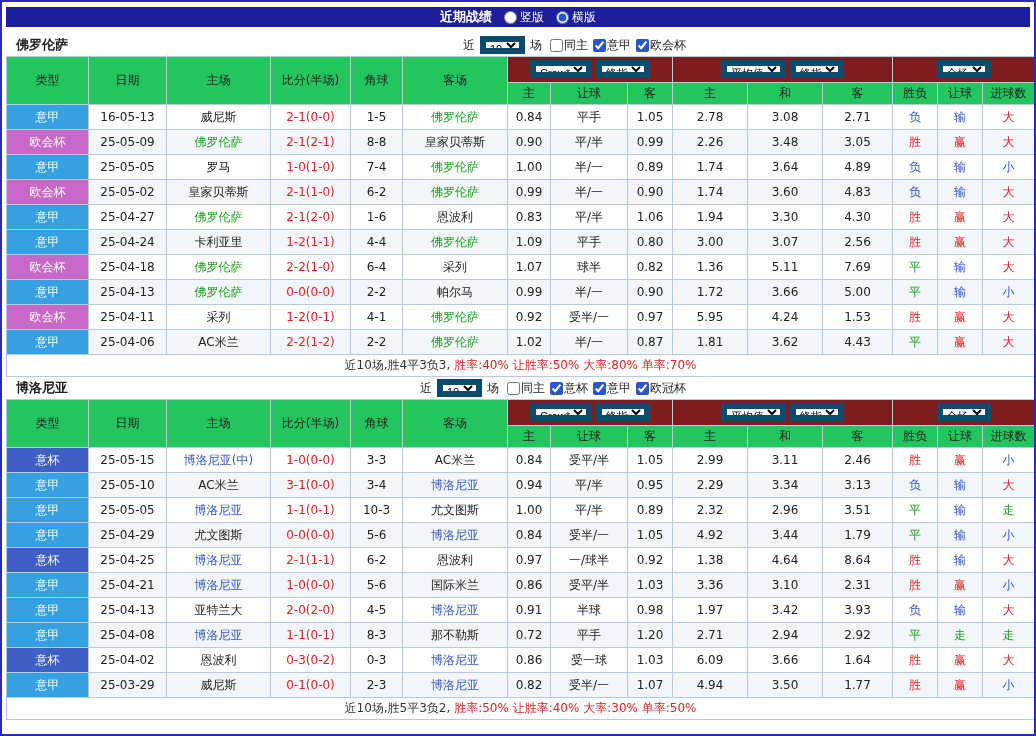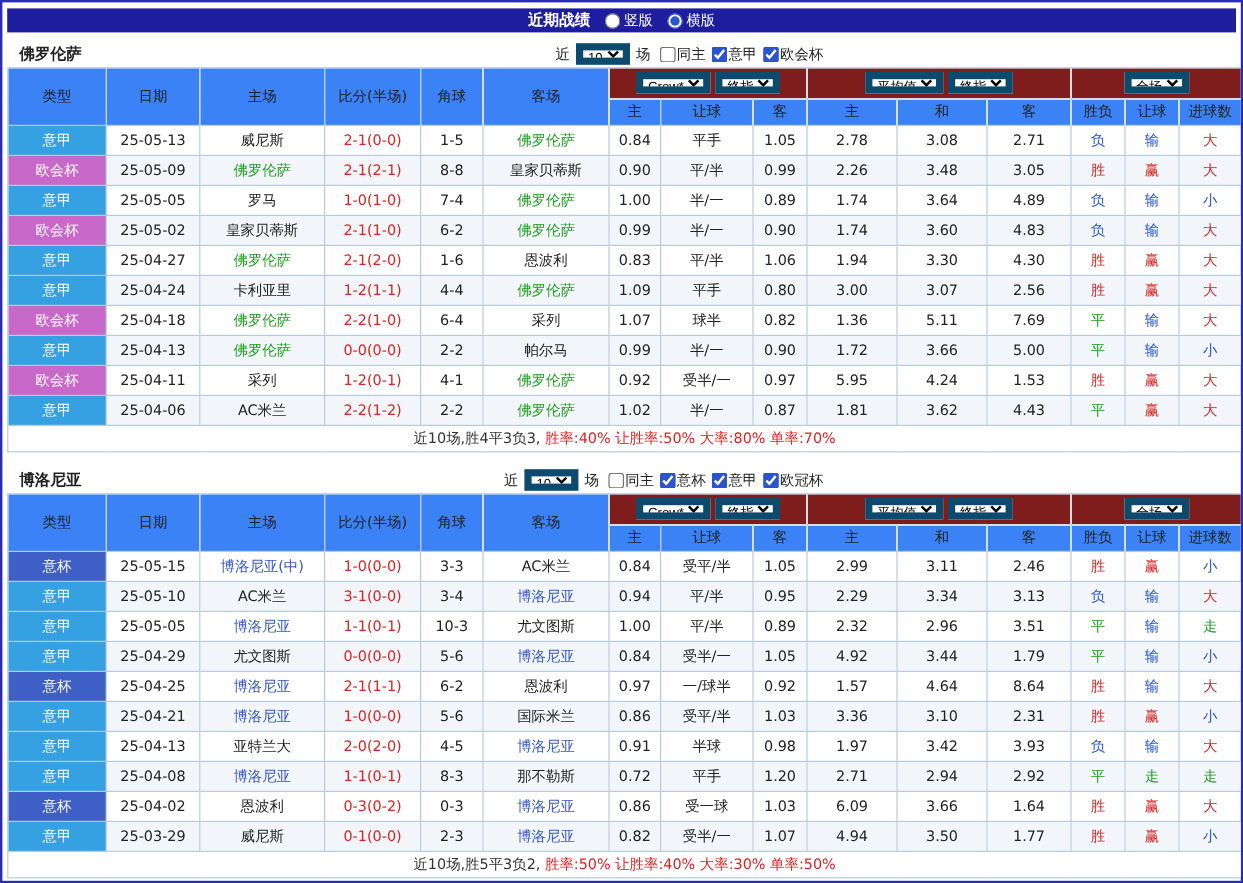--- a/index.html
+++ b/index.html
@@ -12,33 +12,33 @@
   }
   .topbar {
     height:20px; background:#1d1d9e; color:#fff;
     display:flex; align-items:center; justify-content:center; gap:12px;
     font-size:13px; margin-bottom:7px;
   }
   .topbar .title { font-weight:bold; }
   .radio-label { display:inline-flex; align-items:center; gap:3px; font-size:12px; cursor:pointer; }
   input[type=radio], input[type=checkbox] { width:13px; height:13px; margin:0; accent-color:#2a55cc; }
 
-  .table-section { margin-bottom:12px; }
+  .table-section { }
   .team-bar { height:22px; position:relative; display:flex; align-items:center; font-size:12px; color:#222; }
   .team-name { margin-left:10px; font-weight:bold; font-size:13px; }
   .filters { position:absolute; right:344px; display:flex; align-items:center; gap:3px; white-space:nowrap; }
   .checks { display:inline-flex; align-items:center; }
   .chk { display:inline-flex; align-items:center; gap:1px; margin-left:5px; cursor:pointer; }
 
   table { width:100%; border-collapse:collapse; table-layout:fixed; }
   th, td {
     border:1px solid #b6cbdf; text-align:center; font-size:12px;
     padding:0 2px; white-space:nowrap; overflow:hidden; color:#222;
   }
-  thead th { background:#3b82f6; font-weight:normal; height:22px; }
+  thead th { background:#22c55e; font-weight:normal; height:22px; }
   thead tr.ddrow th { height:26px; }
   thead th.dd-cell { background:#7f1d1d; }
   .sel { font-size:11px; height:18px; border:6px solid #0c4a6e; background:#fff; margin:0 2px; }
   tbody td { height:25px; }
   tbody tr:nth-child(even) { background:#f2f5f9; }
   tbody td:nth-child(1) { color:#fff; }
   tbody td:nth-child(4) { color:#dd2222; }
   tfoot td { height:22px; background:#fff; font-size:12px; color:#333;text-align:center; }
   .red { color:#dd2222; }
 </style>
@@ -126,21 +126,21 @@
           <th>和</th>
           <th>客</th>
           <th>胜负</th>
           <th>让球</th>
           <th>进球数</th>
         </tr>
       </thead>
       <tbody>
           <tr>
             <td style="background: rgb(53, 160, 226);">意甲</td>
-            <td>25-05-13</td>
+            <td>16-05-13</td>
             <td>威尼斯</td>
             <td>2-1(0-0)</td>
             <td>1-5</td>
             <td style="color: rgb(26, 158, 26);">佛罗伦萨</td>
             <td>0.84</td>
             <td>平手</td>
             <td>1.05</td>
             <td>2.78</td>
             <td>3.08</td>
             <td>2.71</td>
@@ -460,21 +460,21 @@
           <tr>
             <td style="background: rgb(62, 95, 198);">意杯</td>
             <td>25-04-25</td>
             <td style="color: rgb(53, 88, 200);">博洛尼亚</td>
             <td>2-1(1-1)</td>
             <td>6-2</td>
             <td>恩波利</td>
             <td>0.97</td>
             <td>一/球半</td>
             <td>0.92</td>
-            <td>1.57</td>
+            <td>1.38</td>
             <td>4.64</td>
             <td>8.64</td>
             <td style="color: rgb(221, 34, 34);">胜</td>
             <td style="color: rgb(42, 85, 204);">输</td>
             <td style="color: rgb(221, 34, 34);">大</td>
           </tr>
           <tr>
             <td style="background: rgb(53, 160, 226);">意甲</td>
             <td>25-04-21</td>
             <td style="color: rgb(53, 88, 200);">博洛尼亚</td>

